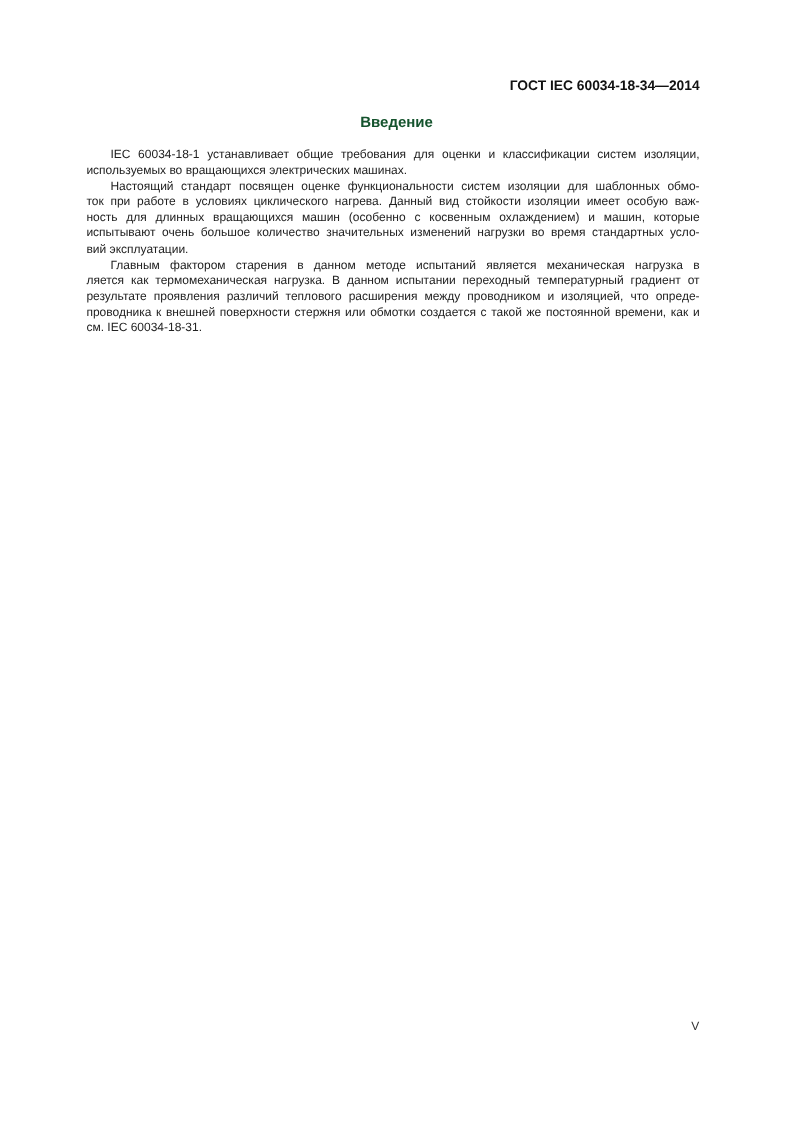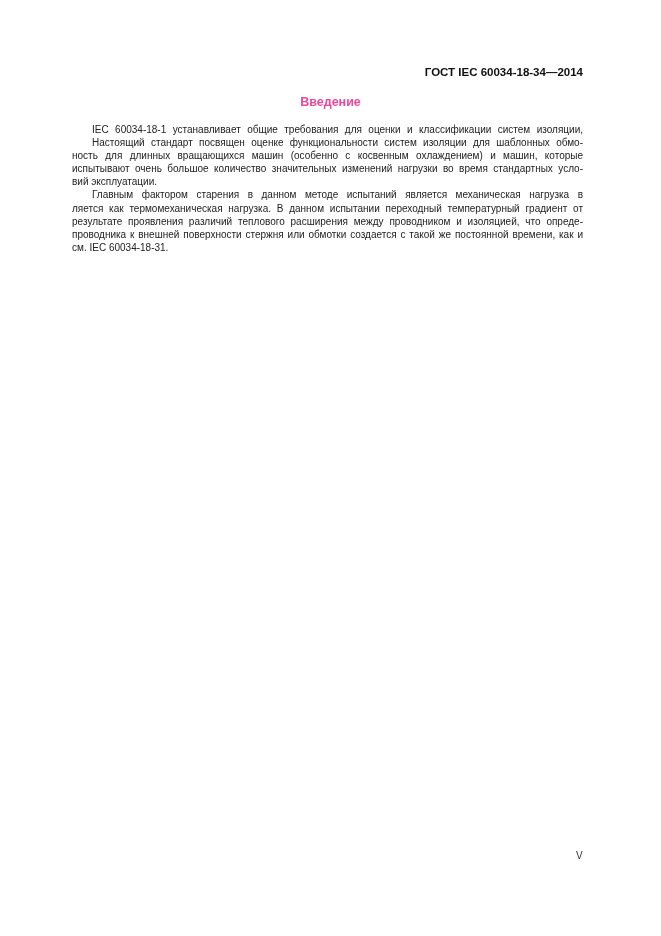--- a/index.html
+++ b/index.html
@@ -1,37 +1,39 @@
 <!DOCTYPE html>
 <html><head>
 <meta charset="utf-8">
 <style>
   html, body { margin:0; padding:0; background:#ffffff; }
   body { width:661px; height:936px; position:relative; overflow:hidden;
          font-family:"Liberation Sans", sans-serif; color:#1a1a1a; }
   .header { position:absolute; top:66px; right:78px; font-weight:bold; font-size:11.5px; color:#111;margin-left:33px; }
-  .title { position:absolute; top:95px; left:0; width:661px; text-align:center; font-weight:bold; font-size:12.5px; color:#ec4899; }
+  .title { position:absolute; top:95px; left:0; width:661px; text-align:center; font-weight:bold; font-size:12.5px; color:#14532d; }
   .body { position:absolute; top:123px; left:72px; width:511px; font-size:10px; line-height:13.1px; color:#222; }
   .line { display:block; white-space:nowrap; text-align:justify; text-align-last:justify; }
   .line.last { text-align-last:left; }
   .line.indent { padding-left:20px; }
   .pagenum { position:absolute; top:850px; left:576px; font-size:10px; color:#333; }
 </style>
 </head>
 <body>
 
 <div class="header">ГОСТ IEC 60034-18-34—2014</div>
 <div class="title">Введение</div>
 
 <div class="body">
   <div>
     <span class="line indent">IEC  60034-18-1 устанавливает общие требования для оценки и классификации систем изоляции,</span>
+    <span class="line last">используемых во вращающихся электрических машинах.</span>
   </div>
   <div>
     <span class="line indent">Настоящий стандарт посвящен оценке функциональности систем изоляции для шаблонных обмо-</span>
+    <span class="line">ток при работе в условиях циклического нагрева. Данный вид стойкости изоляции имеет особую важ-</span>
     <span class="line">ность для длинных вращающихся машин (особенно с косвенным охлаждением) и машин, которые</span>
     <span class="line">испытывают очень большое количество значительных изменений нагрузки во время стандартных усло-</span>
     <span class="line last">вий эксплуатации.</span>
   </div>
   <div>
     <span class="line indent">Главным фактором старения в данном методе испытаний является механическая нагрузка в</span>
     <span class="line">ляется как термомеханическая нагрузка. В данном испытании переходный температурный градиент от</span>
     <span class="line">результате проявления различий теплового расширения между проводником и изоляцией, что опреде-</span>
     <span class="line">проводника к внешней поверхности стержня или обмотки создается с такой же постоянной времени, как и</span>
   </div>

